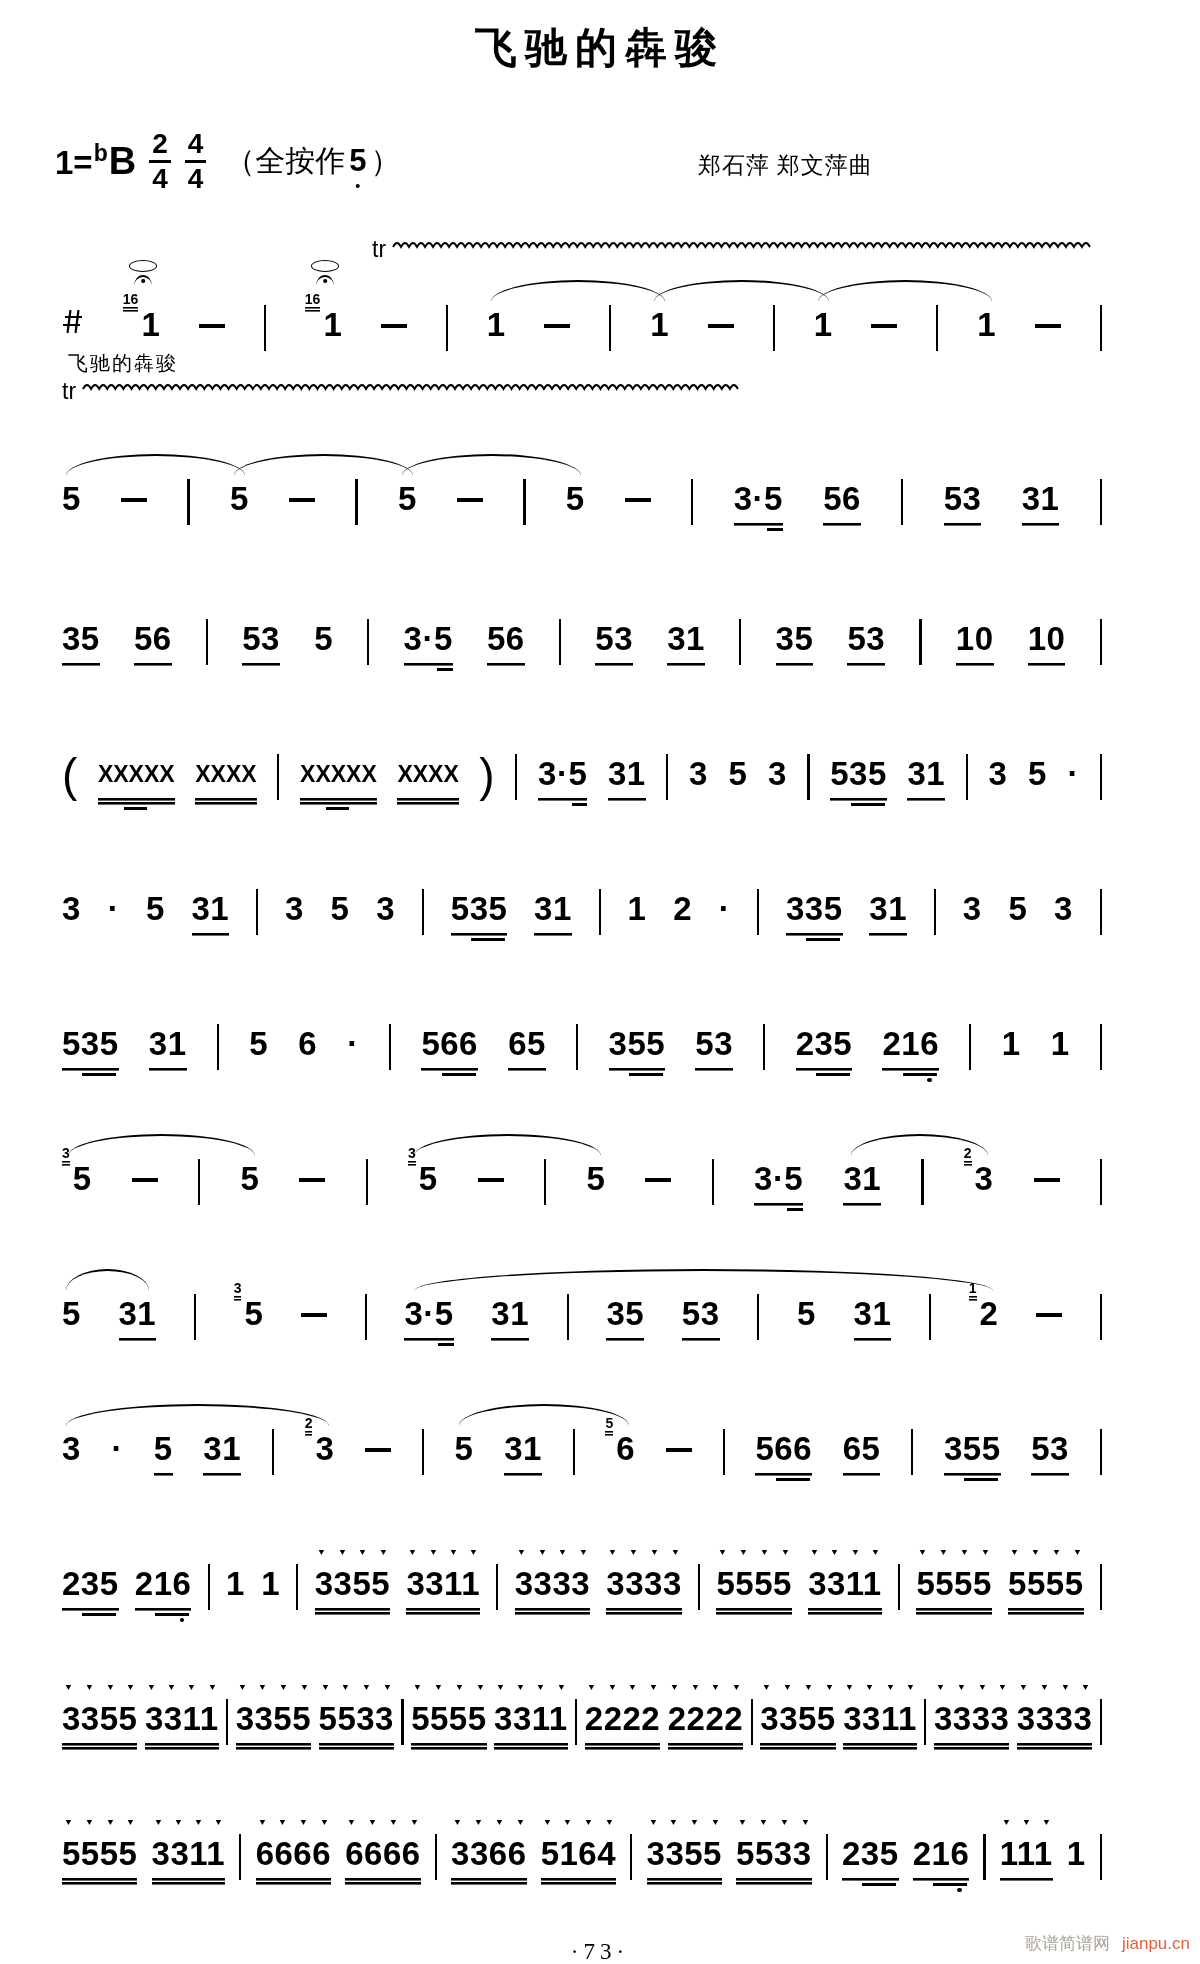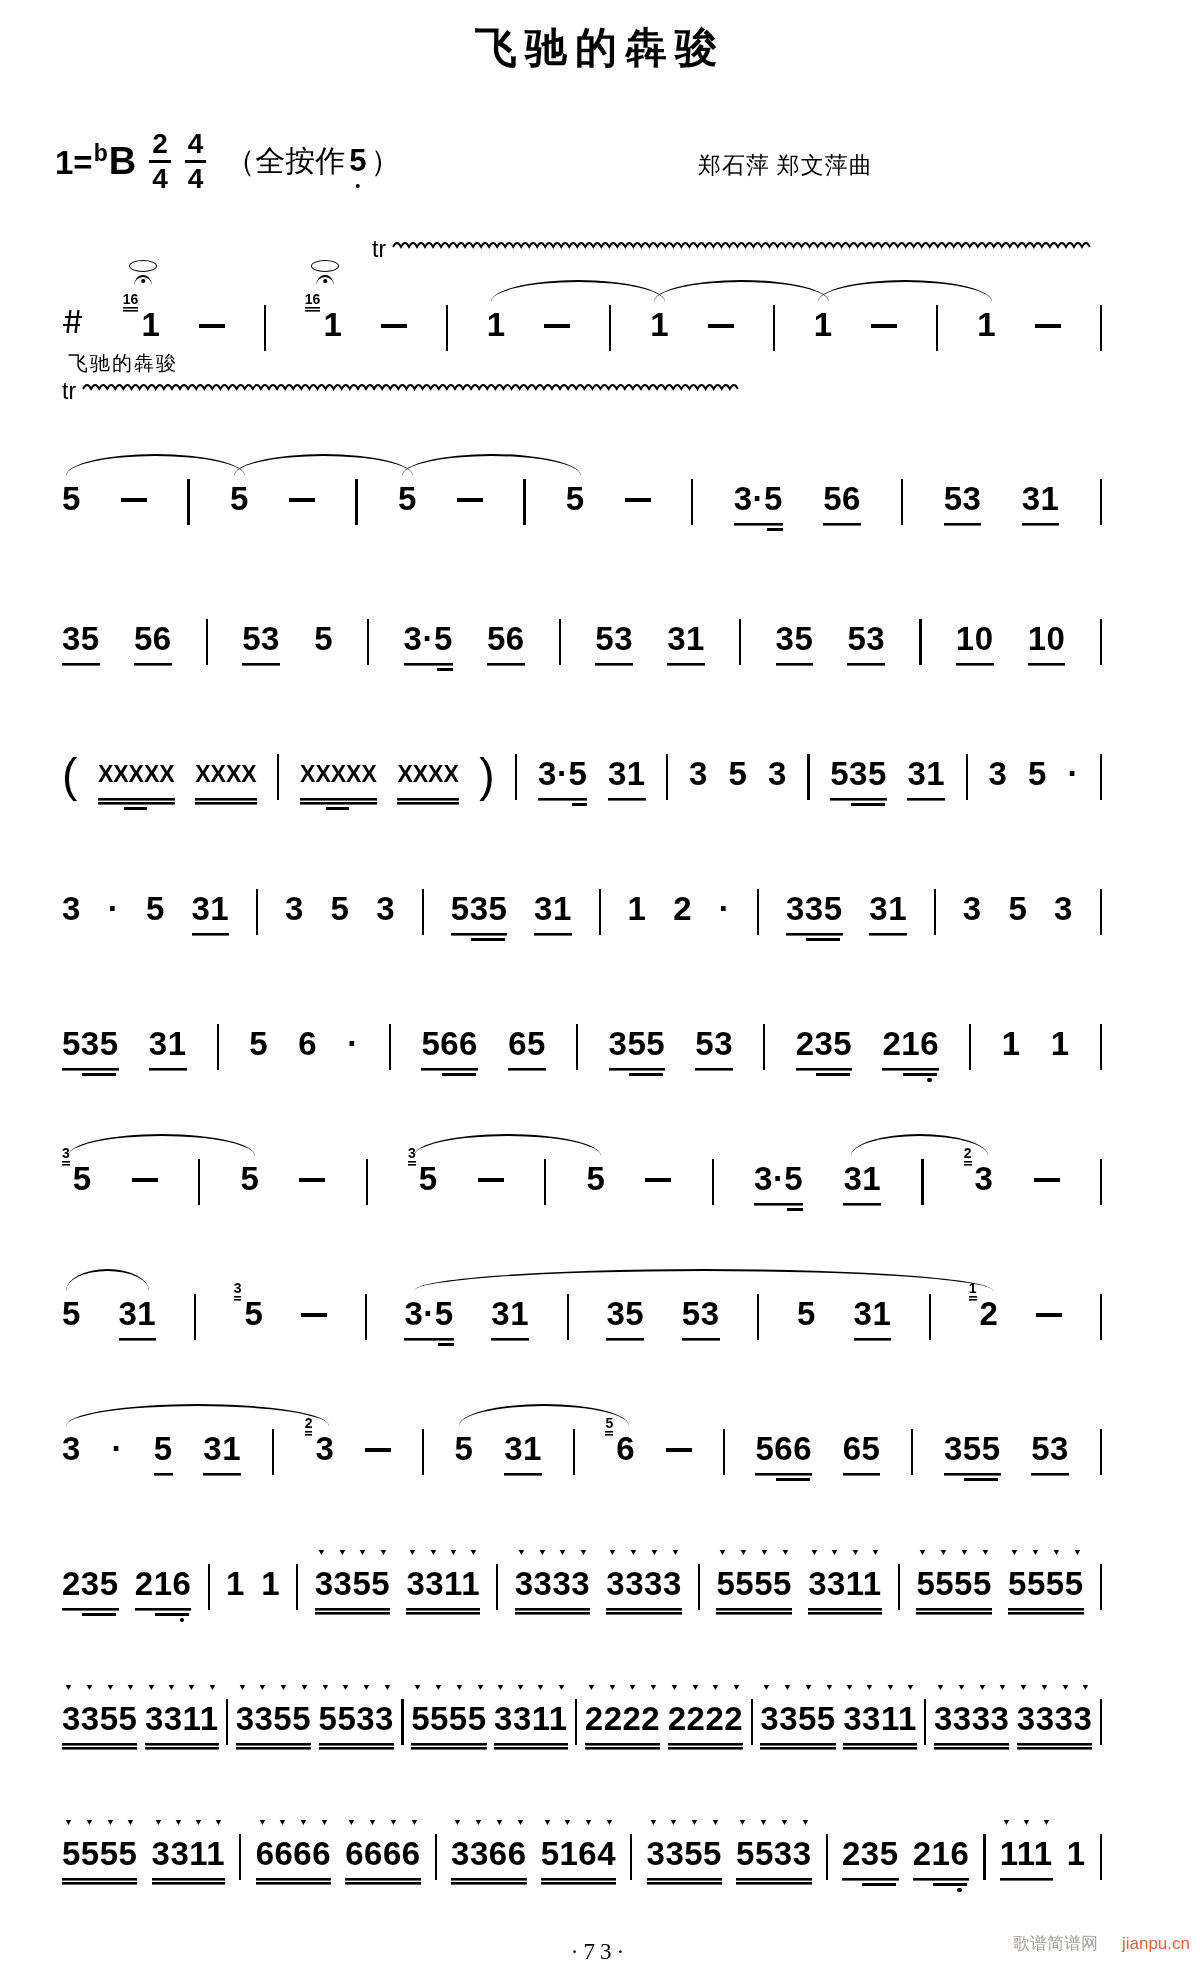--- a/index.html
+++ b/index.html
@@ -64,21 +64,21 @@
         border-radius:50% 50% 0 0/100% 100% 0 0;position:relative;}
   .ferm::after{content:'';position:absolute;left:50%;top:2px;transform:translateX(-50%);
                width:3.6px;height:3.6px;border-radius:50%;background:#000;}
   .arc{position:absolute;height:20px;border-top:2.5px solid #000;
        border-radius:50% 50% 0 0/100% 100% 0 0;}
   .husym{margin-top:4px;}
 
   
   .pageno{position:absolute;top:1893px;left:0;width:100%;text-align:center;
           font-family:"Liberation Serif",serif;font-size:23px;letter-spacing:5px;margin-top:46px;}
-  .wm{position:absolute;right:10px;top:1932px;font-size:17px;display:flex;gap:24px;align-items:baseline;}
+  .wm{position:absolute;right:10px;top:1932px;font-size:17px;display:flex;gap:12px;align-items:baseline;}
   .wm .site{font-family:"Liberation Serif",serif;}
   .wm .url{font-family:"Liberation Sans",sans-serif;}
 </style>
 </head>
 <body>
 
 <div class="page">
 
   <div class="title">飞驰的犇骏</div>
 

